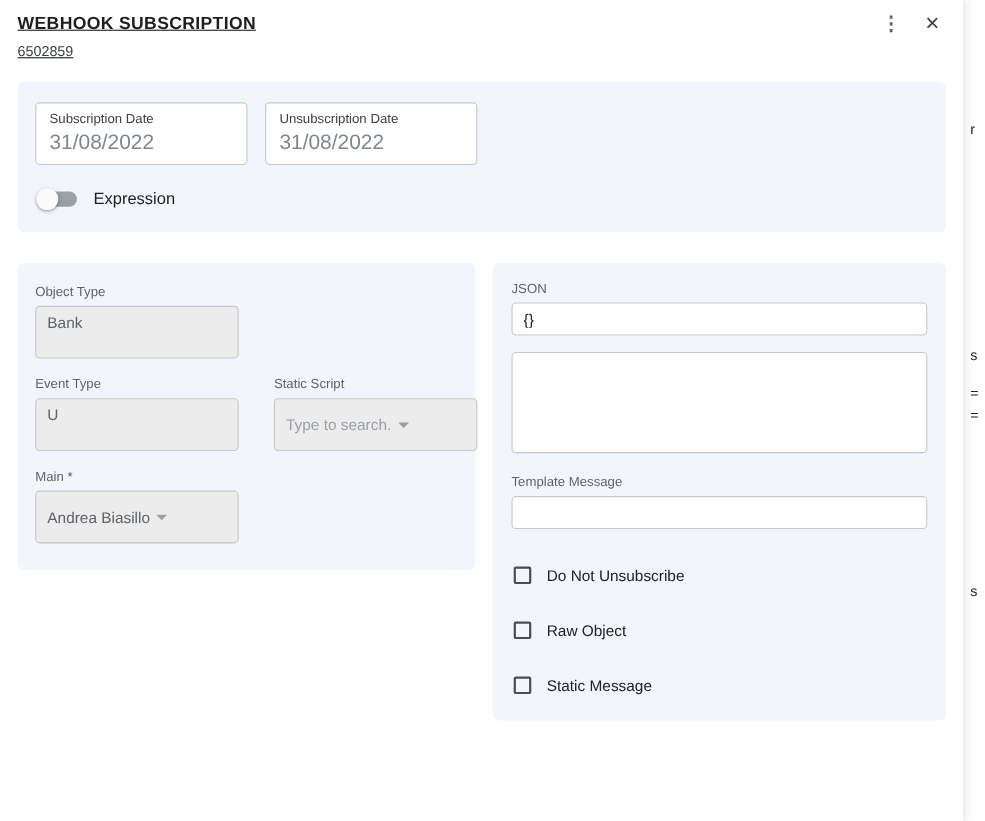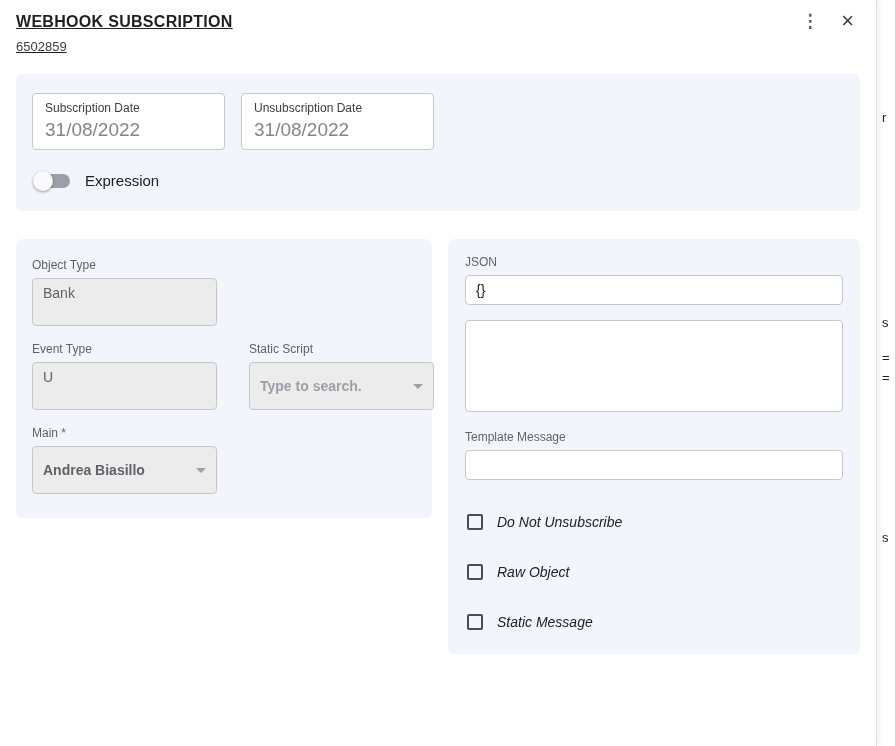--- a/index.html
+++ b/index.html
@@ -54,38 +54,38 @@
   .two-col { display:flex; gap:16px; align-items:flex-start; }
   .left-panel { width:416px; padding:19px 16px 24px; }
   .right-panel { width:420px; padding:16px 17px 18px; }
 
   .group { margin-bottom:16px; }
   .group:last-child { margin-bottom:0; }
   .glabel { font-size:12px; color:#5f6368; margin-bottom:6px; }
   .dis-input { width:185px; height:48px; background:#ececec; border:1px solid #c6c6c6;
     border-radius:4px; padding:0 10px; font-size:14px; color:#5f6368; line-height:29px; }
   .lrow { display:flex; gap:32px; }
-  .sel { display:flex; justify-content:space-between; align-items:center; cursor:default;font-weight:bold; }
+  .sel { display:flex; align-items:center; cursor:default; }
   .placeholder { color:#9aa0a6; }
   .caret { width:0; height:0; border-left:5px solid transparent; border-right:5px solid transparent;
     border-top:5px solid #9aa0a6; margin-left:6px; flex:0 0 auto; }
 
   .rfield { margin-bottom:15px; }
   .rlabel { font-size:12px; color:#5f6368; margin-bottom:6px; }
   .text-input { width:100%; height:30px; border:1px solid #c4c7cc; border-radius:4px;
     padding:0 10px; font-size:14px; color:#202124; background:#fff;
     font-family:"Liberation Sans", sans-serif; }
   .textarea { width:100%; height:92px; border:1px solid #c4c7cc; border-radius:4px;
     padding:8px 10px; font-size:14px; background:#fff; resize:none;
     font-family:"Liberation Sans", sans-serif; }
   .rfield.expression { margin-bottom:14px; }
   .rfield.template { margin-bottom:20px; }
 
   .checklist { margin-top:34px; padding-left:2px; }
-  .checkrow { display:flex; align-items:center; margin-bottom:34px; cursor:pointer;font-style:italic; }
+  .checkrow { display:flex; align-items:center; margin-bottom:34px; cursor:pointer; }
   .checkrow:last-child { margin-bottom:6px; }
   .checkbox { width:16px; height:16px; border:2px solid #494c50; border-radius:2px; flex:0 0 auto; }
   .clabel { font-size:14px; color:#202124; margin-left:14px; }
 </style>
 </head>
 <body>
 
 <div class="page">
 
   <div class="edge-strip">

